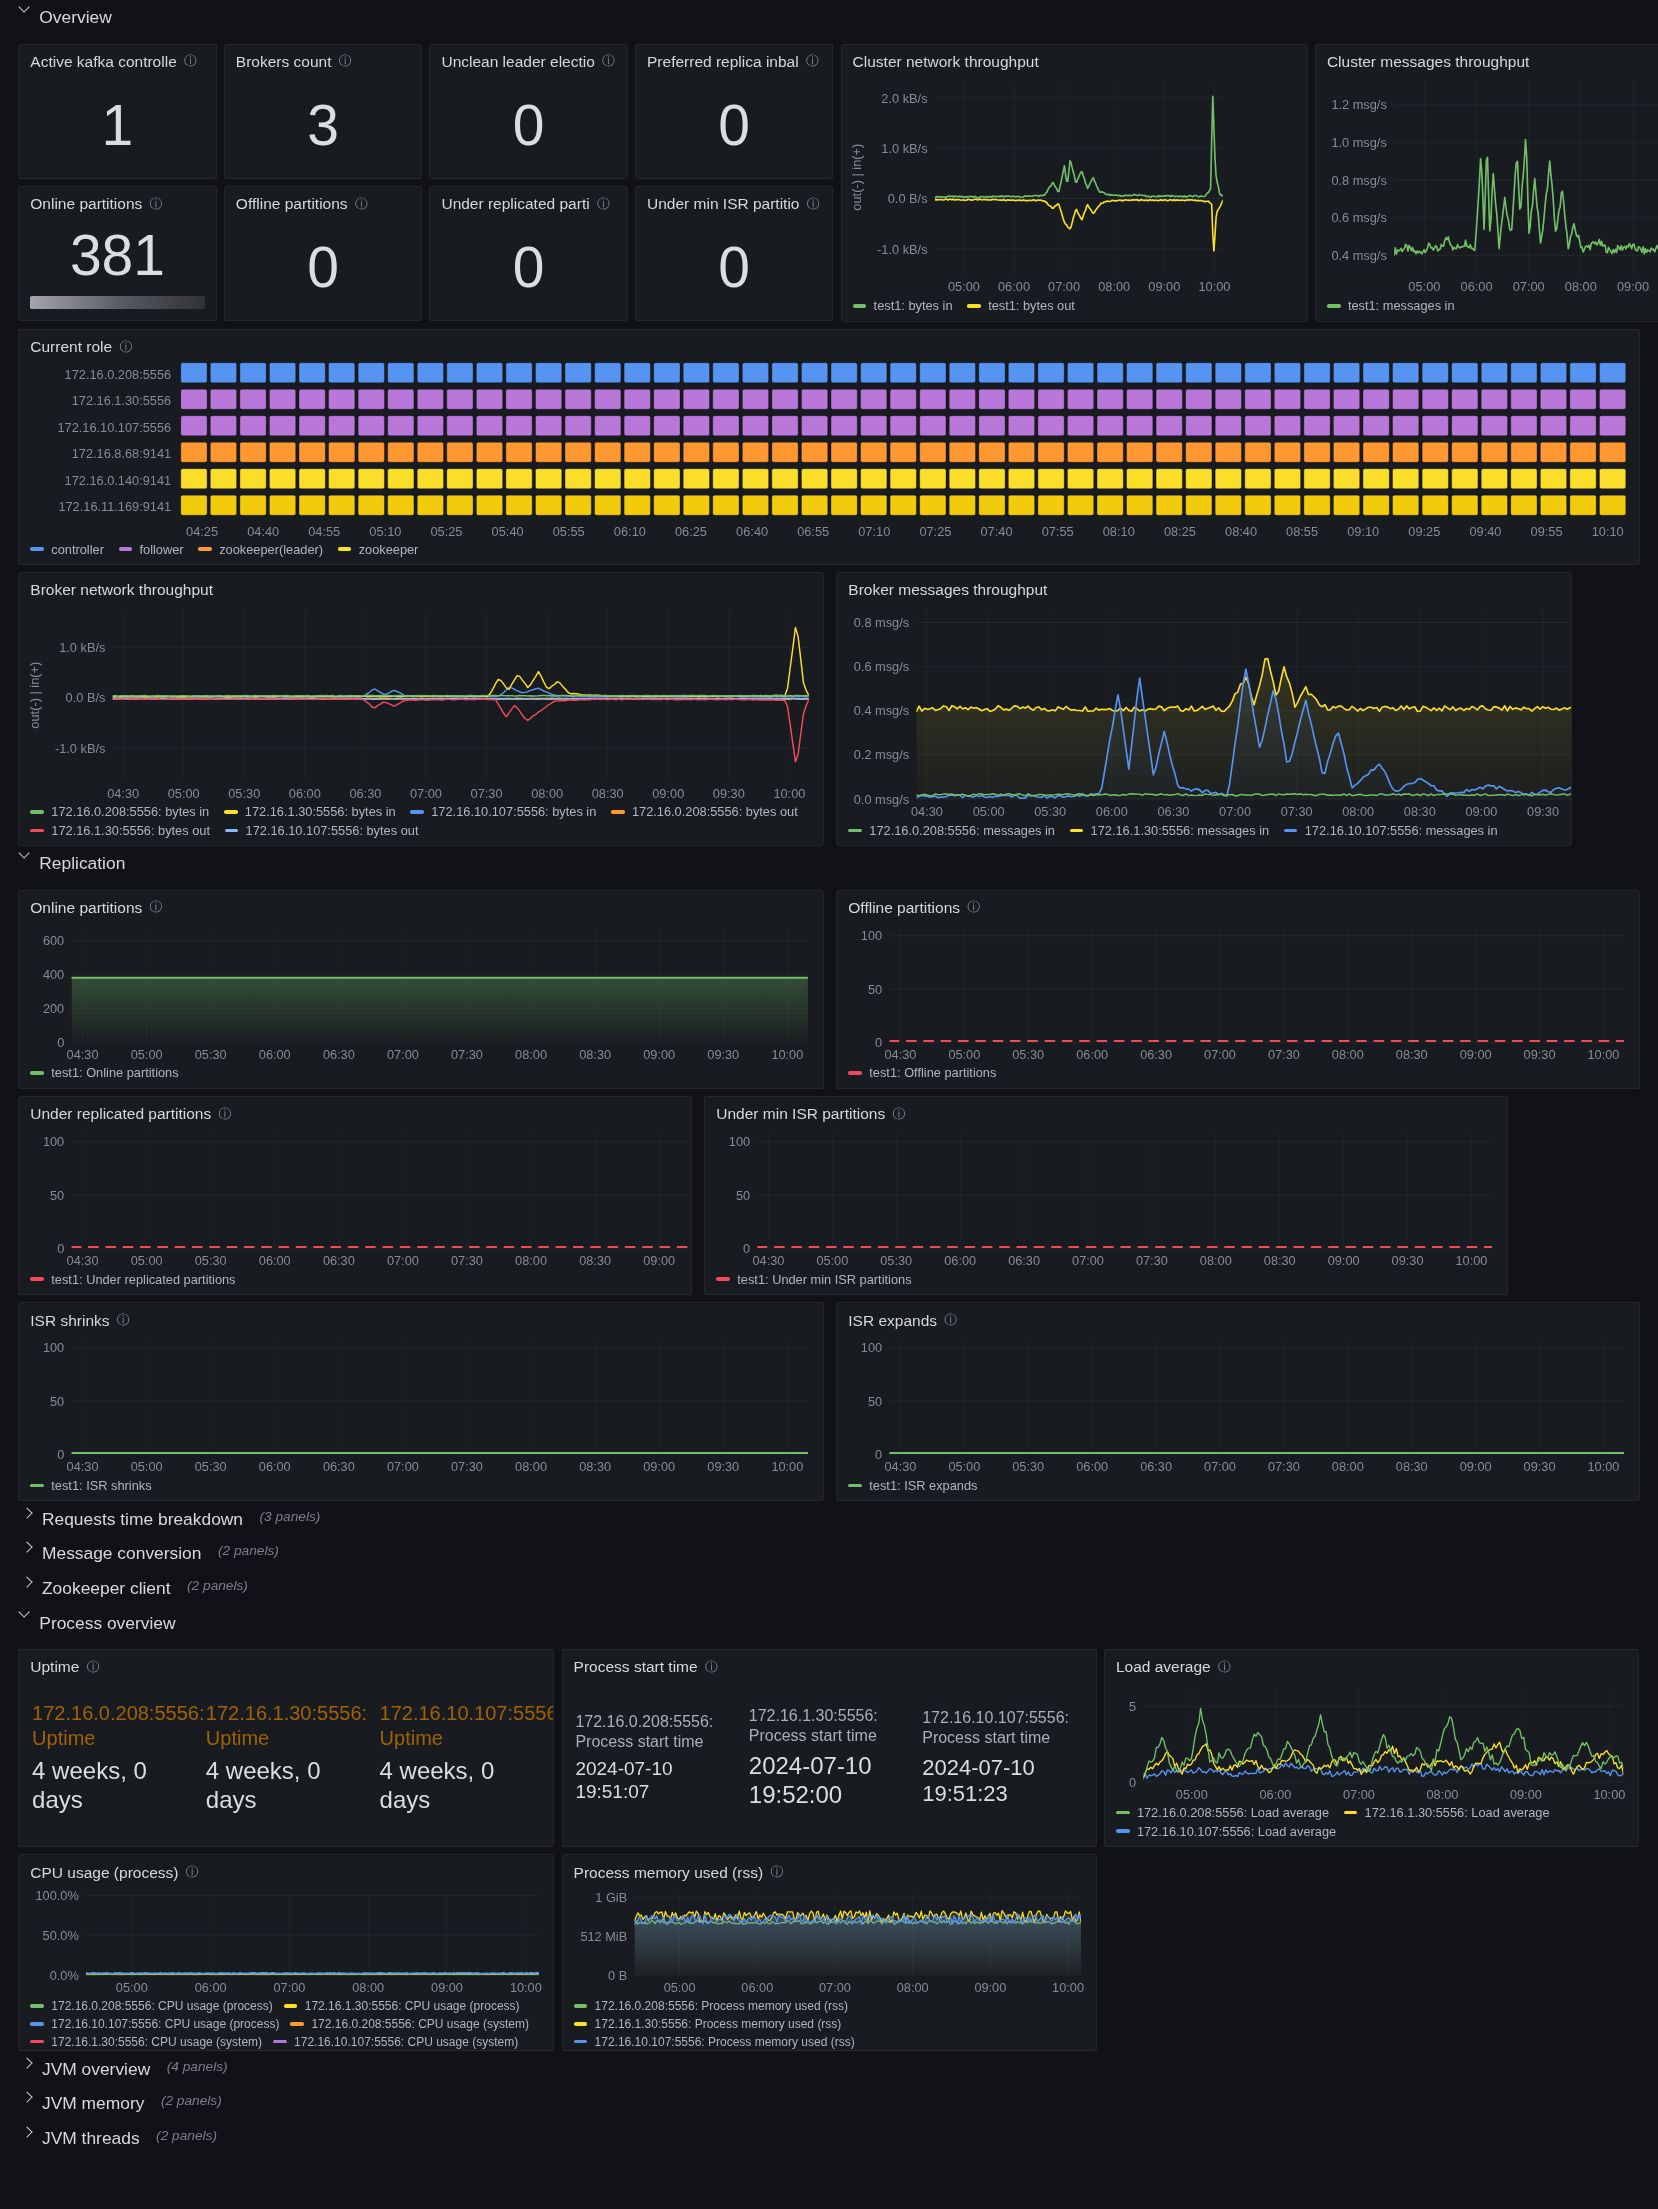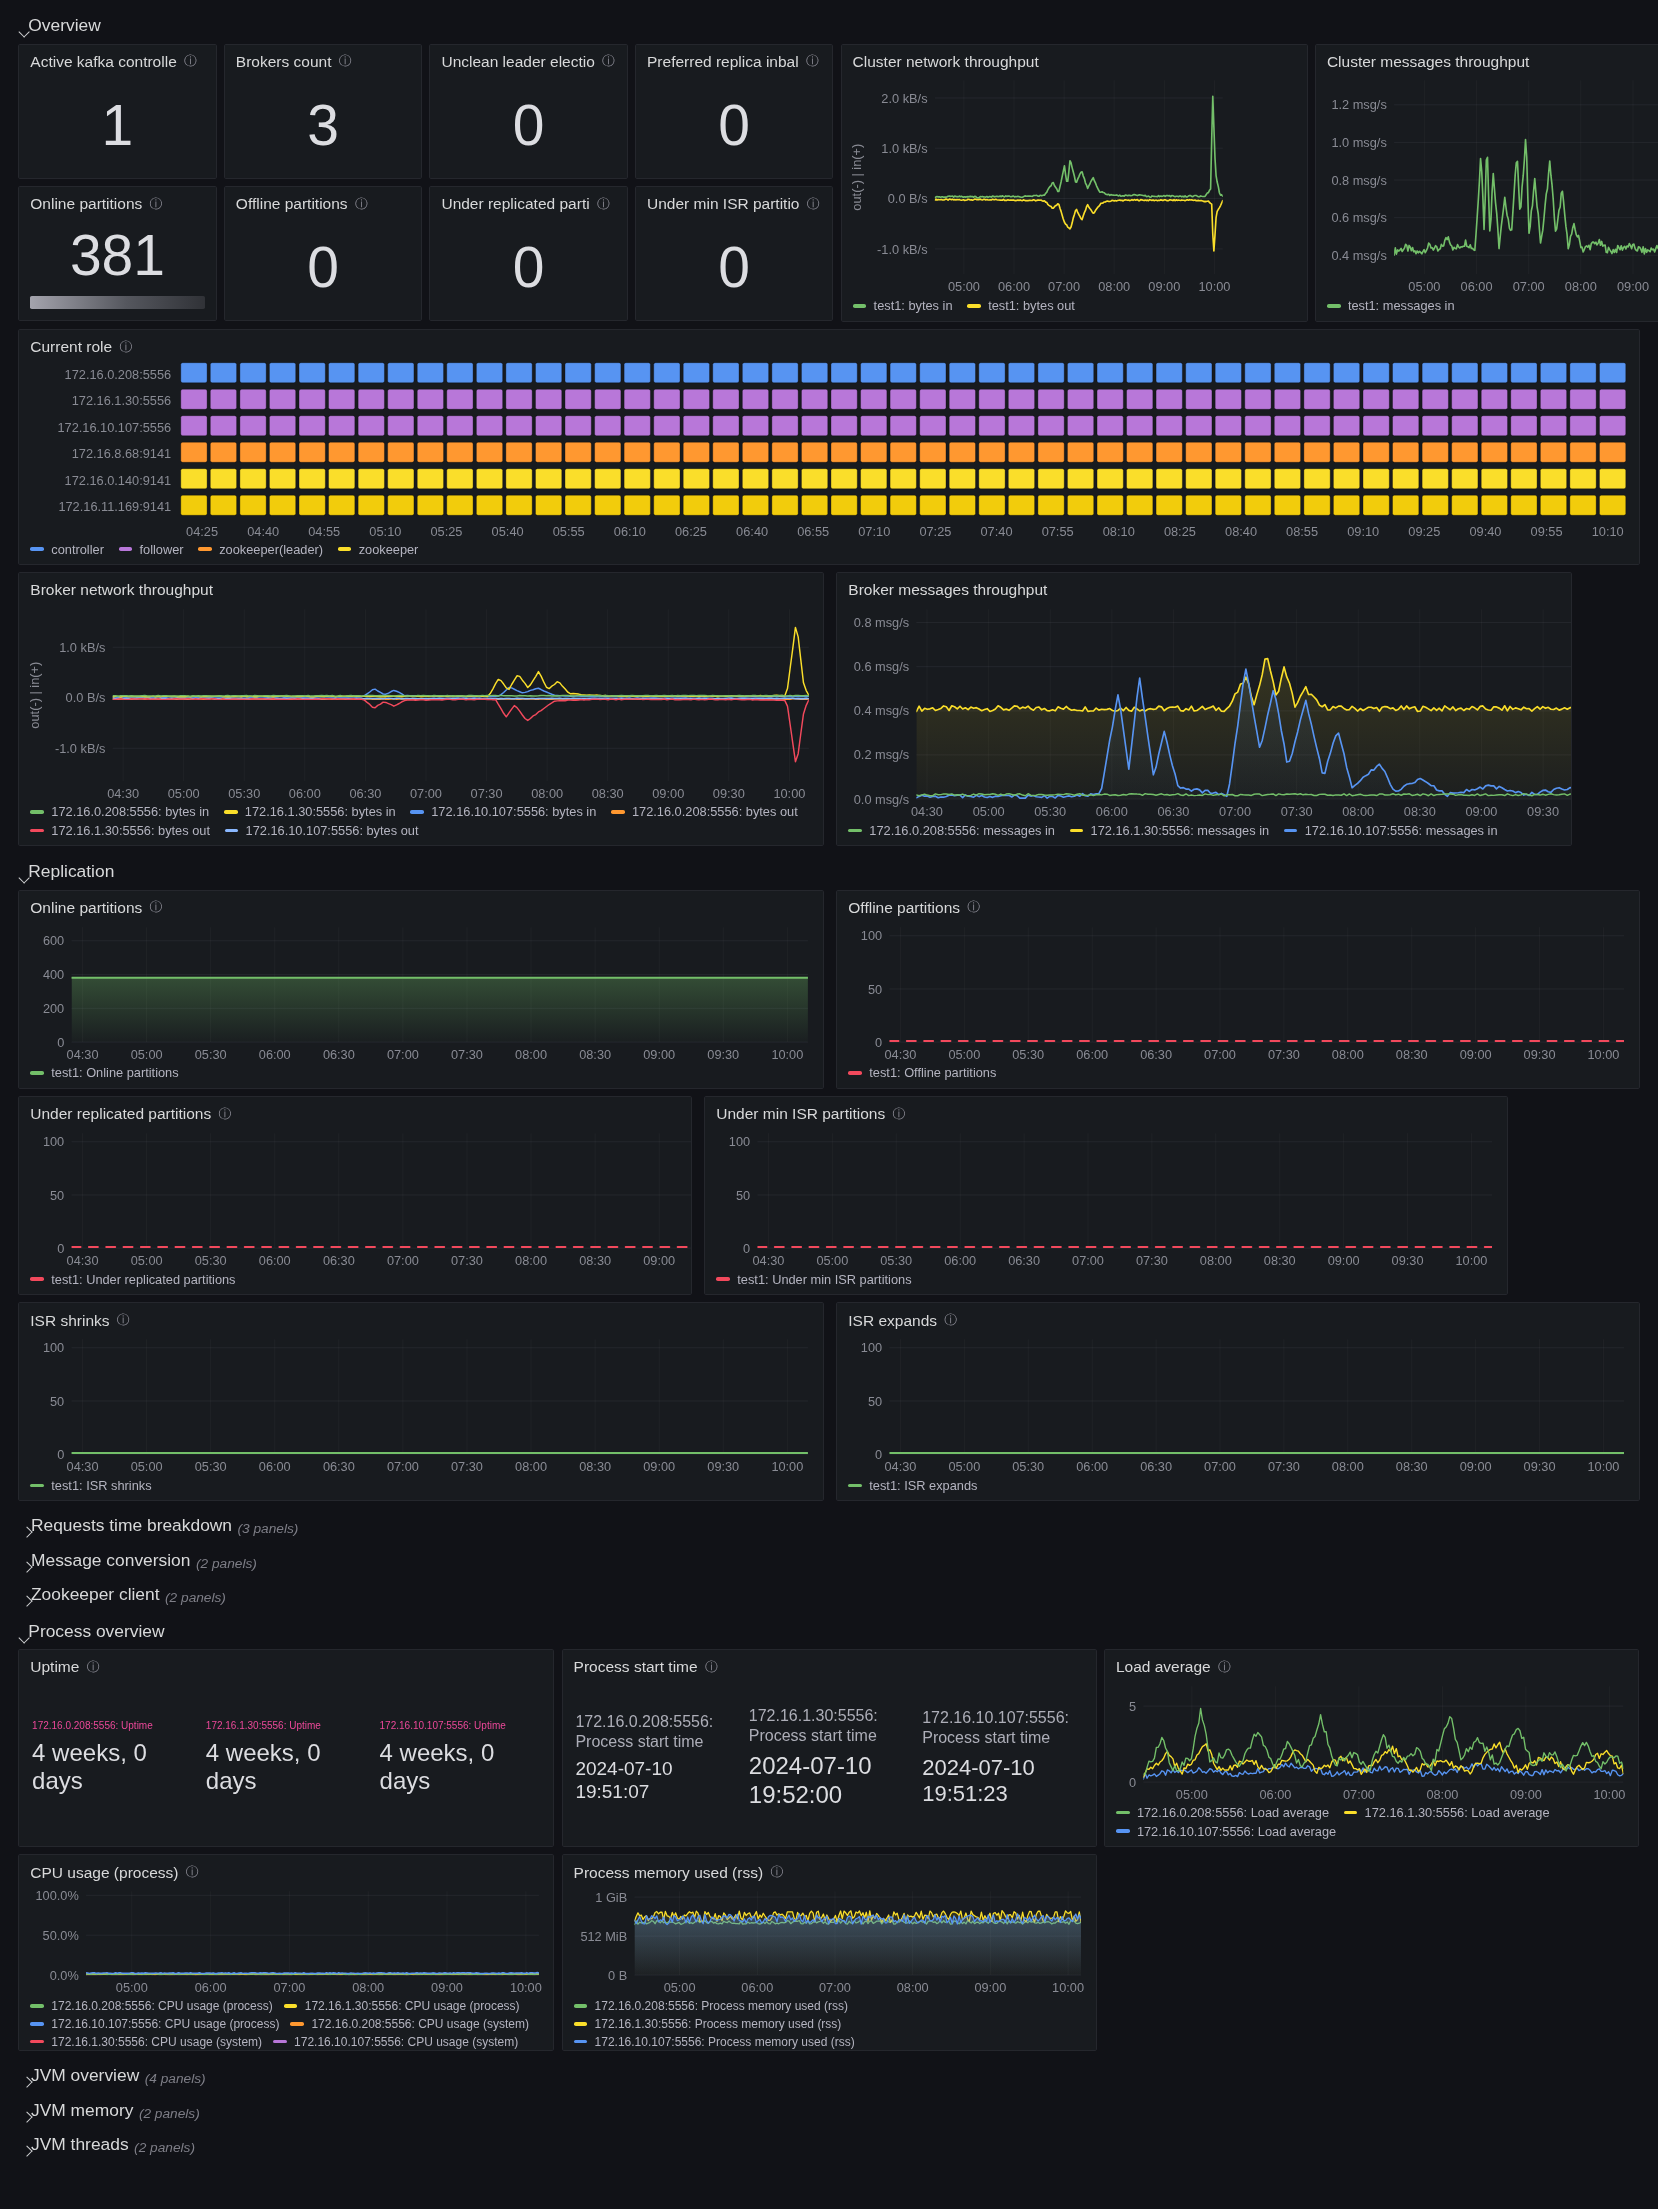--- a/index.html
+++ b/index.html
@@ -1,40 +1,40 @@
 <!DOCTYPE html>
 <html style="font-size:14.6px"><head>
 <meta charset="utf-8">
 <style>
 *{box-sizing:border-box;margin:0;padding:0}
 html,body{background:#111217}
 body{width:1658px;color:#ccccdc;font-family:"Liberation Sans",sans-serif}
 .page{padding:7.3px 18.3px 14.6px;display:flex;flex-direction:column;gap:7.3px}
-.sec-head{display:flex;align-items:flex-end;height:29px;cursor:pointer;padding-left:1.8px}
+.sec-head{display:flex;align-items:flex-start;gap:11px;height:29px;cursor:pointer;padding-left:1.8px}
 .chev{width:8.2px;height:8.2px;border-right:1.8px solid #d0d1d3;border-bottom:1.8px solid #d0d1d3;display:inline-block;flex:none}
 .chev.down{transform:rotate(45deg);margin-top:-4.6px}
 .chev.right{transform:rotate(-45deg);margin-left:2.7px}
 .sec-title{font-size:17.4px;font-weight:500;color:#d8d9da;white-space:nowrap}
 .sec-count{font-size:13.7px;font-style:italic;color:#7e7e87;margin-left:5.5px}
 .row{display:flex;gap:7.3px}
 .panel{background:#181b1f;border:0.9px solid #25272d;border-radius:1.8px;display:flex;flex-direction:column;overflow:hidden;flex:none}
 .ptitle{display:flex;align-items:center;gap:7.3px;padding:8.2px 11px 2.7px;font-size:15.5px;font-weight:500;color:#d8d9da;white-space:nowrap;overflow:hidden;flex:none}
 .info{color:#8e8e98;font-size:12.8px;font-weight:400}
 .chart{flex:1;min-height:0;margin:0 5.5px}
 .legend{padding:1.8px 11px 7.3px;display:flex;flex-wrap:wrap;column-gap:14.6px;row-gap:3.7px;font-size:12.8px;color:#b4b4c0;overflow:hidden;flex:none}
 .legend .it{display:flex;align-items:center;gap:7.3px;white-space:nowrap}
 .legend .sw{width:13.7px;height:3.7px;border-radius:1.8px;flex:none}
 .legend.small{font-size:12px;column-gap:11px}
 .statgrid{width:815px;display:grid;grid-template-columns:repeat(4,1fr);grid-template-rows:135px 135px;gap:7.3px;flex:none}
 .stat .val{flex:1;display:flex;align-items:center;justify-content:center;font-size:57px;font-weight:500;color:#dcdde1;line-height:1}
 .bar{height:12.8px;margin:1.8px 11px 11px;border-radius:1.8px;background:linear-gradient(90deg,#a4a4ad,#55575e 55%,#303237);flex:none}
 svg text{font-family:"Liberation Sans",sans-serif;font-size:14px;fill:#898b94}
 .stat3{flex:1;display:flex;padding:0 12.8px 9.1px;gap:12.8px;min-height:0}
 .stat3 .col{flex:1;display:flex;flex-direction:column;justify-content:center;gap:6.4px;min-width:0}
-.stat3 .lb{font-size:10px;color:#ec4899;line-height:1.25}
+.stat3 .lb{font-size:20px;color:#a16207;line-height:1.25}
 .stat3 .lb.tiny{font-size:16px;color:#adaeb8}
 .stat3 .v{font-size:24px;font-weight:500;color:#dcdde1;line-height:1.2}
 .stat3 .v.s1{font-size:19px}
 .stat3 .v.s2{font-size:24px}
 .stat3 .v.s3{font-size:22px}
 </style>
 </head>
 <body>
 
 <div class="page">

